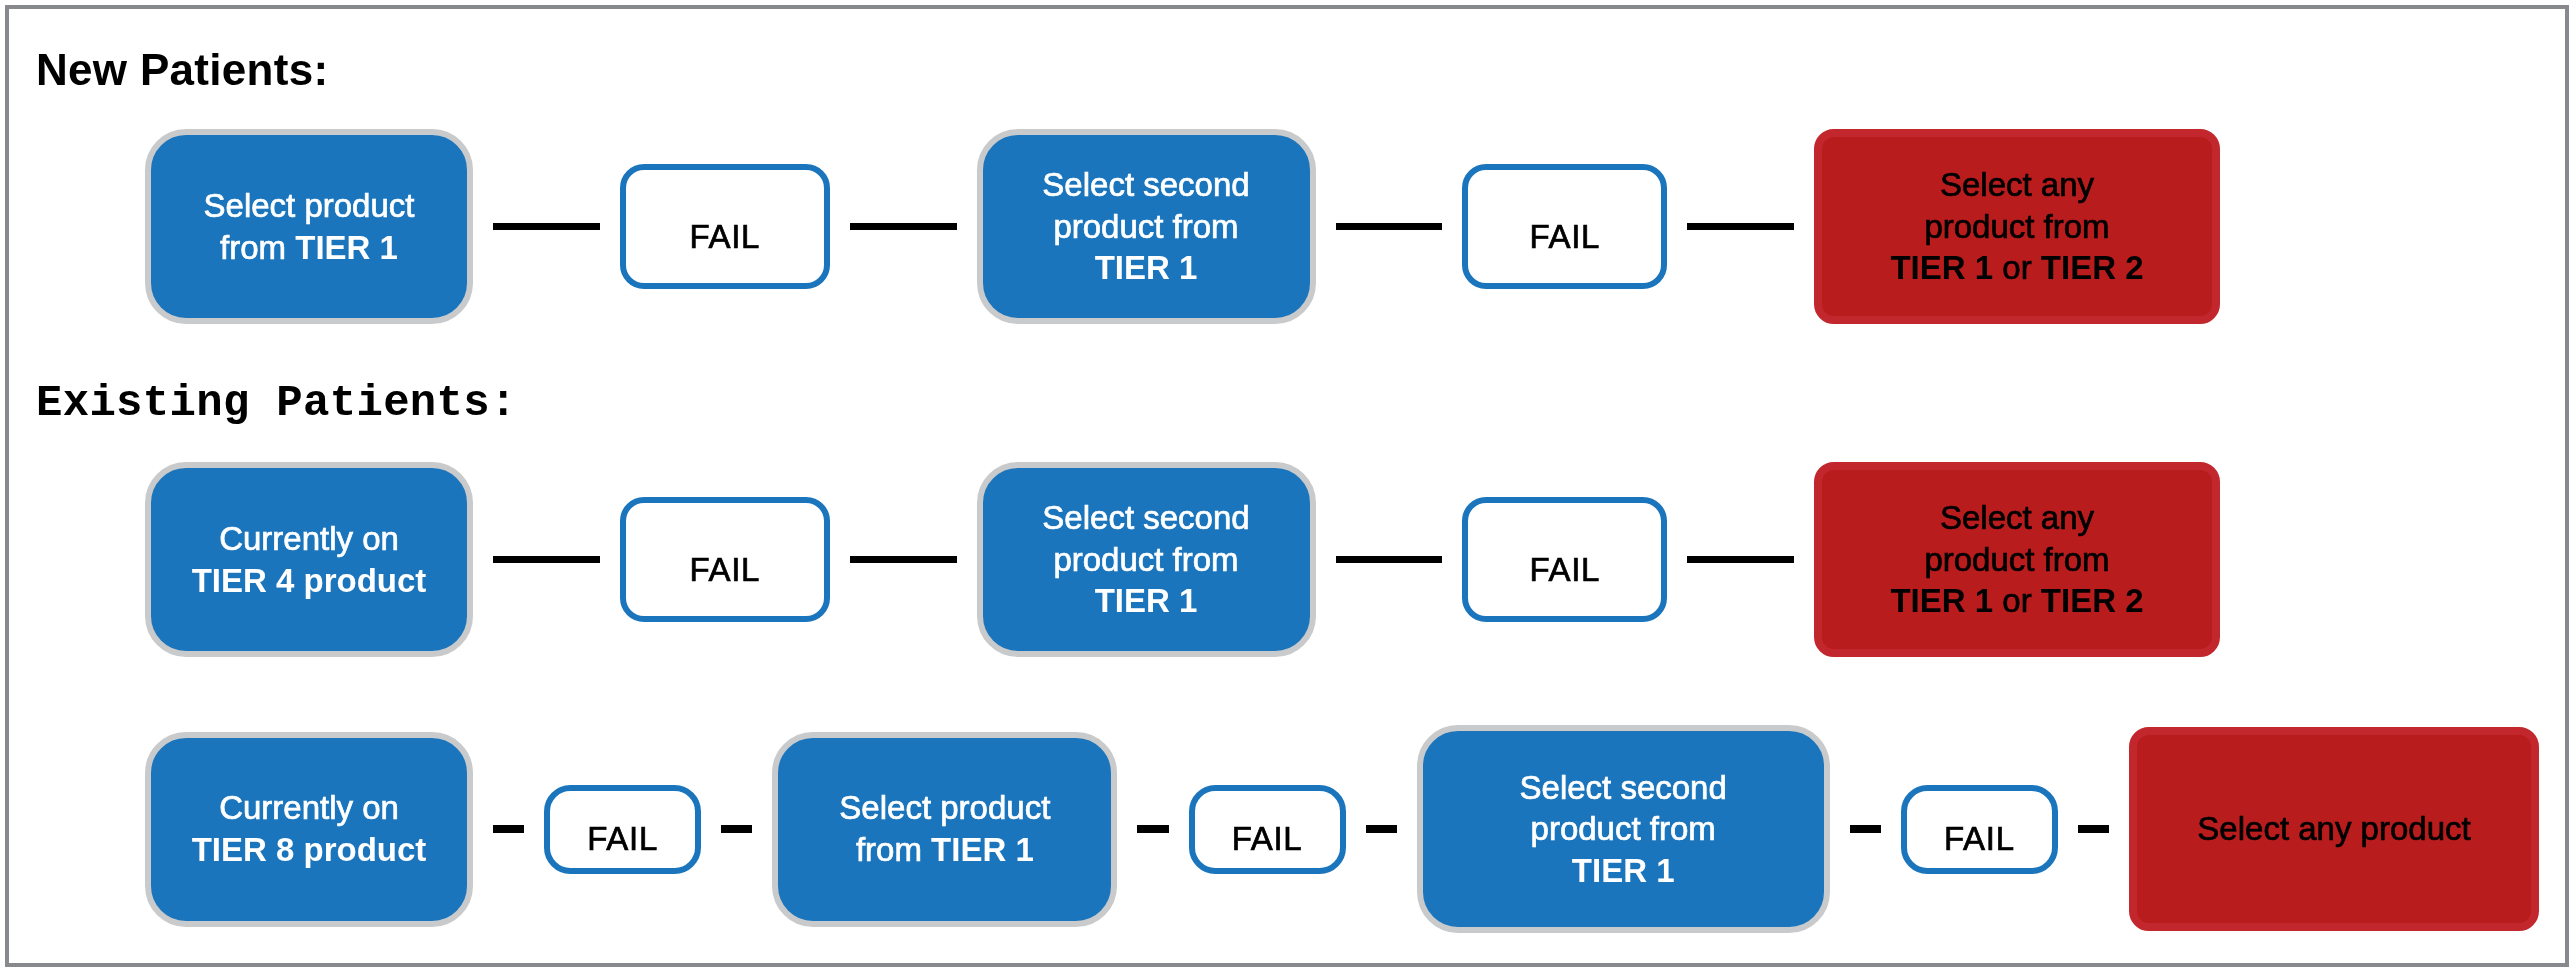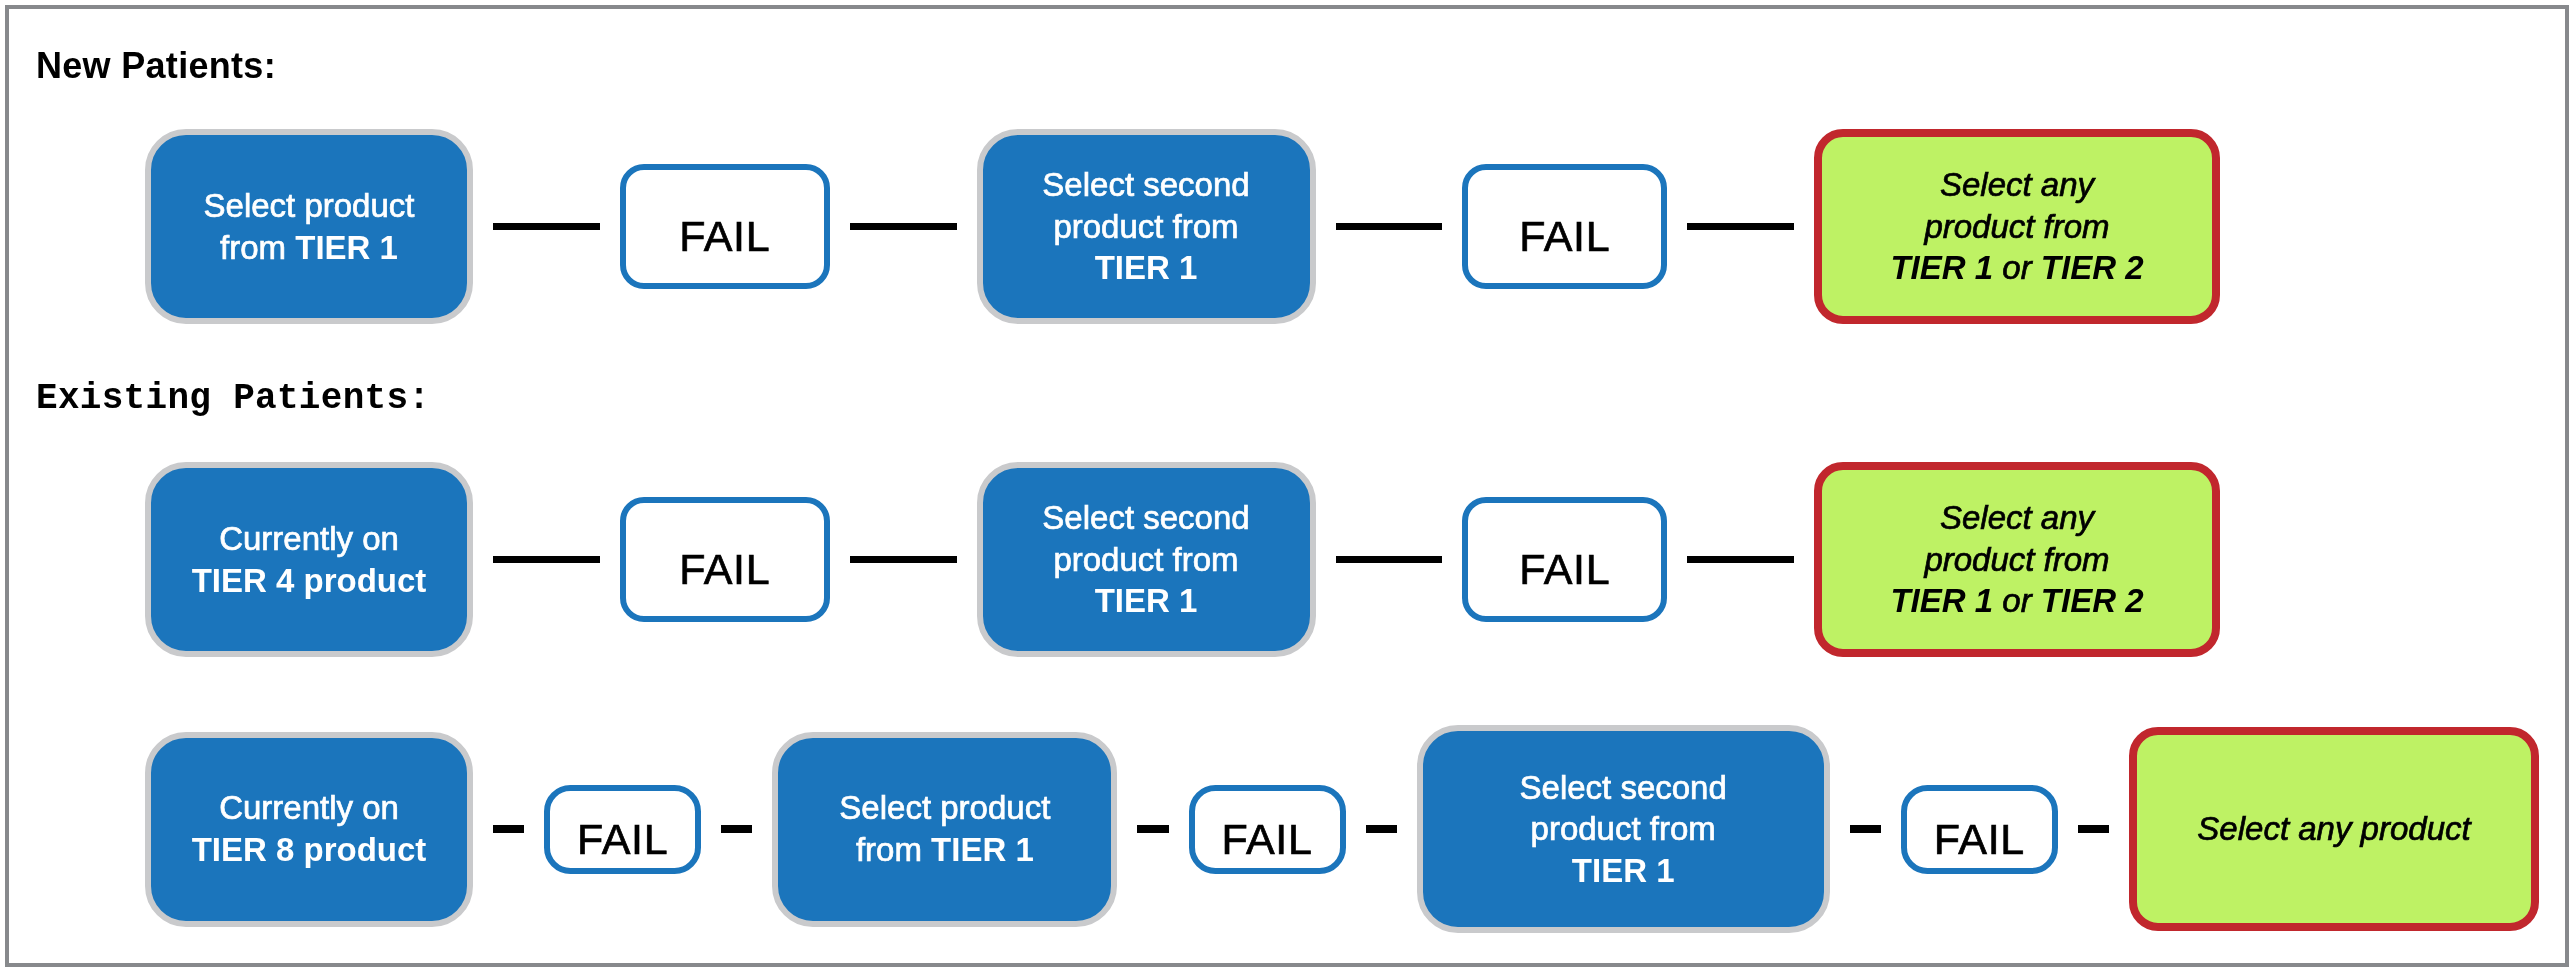--- a/index.html
+++ b/index.html
@@ -21,21 +21,21 @@
     position: absolute;
     left: 5.3px;
     top: 5.3px;
     right: 7.3px;
     bottom: 6.6px;
     border: 4px solid #87898c;
     box-sizing: border-box;
   }
   .section-label {
     position: absolute;
-    font-size: 36px;
+    font-size: 44px;
     font-weight: 600;
     color: #000000;
     letter-spacing: 0.3px;
     white-space: nowrap;
   }
   .flow-row {
     position: absolute;
     display: flex;
     align-items: center;
     gap: 20px;
@@ -62,37 +62,36 @@
   .node.fail {
     background: #ffffff;
     border: 6px solid #1b75bc;
     border-radius: 24px;
     color: #000000;
   }
   .node.fail.small {
     border-radius: 26.4px;
   }
   .node.tan {
-    background: #bef264;
+    background: #b91c1c;
     border: 8px solid #c1272d;
-    border-radius: 29px;
+    border-radius: 20px;
     color: #000000;
-    font-style: italic;
   }
   .node-text {
     font-size: 33px;
     line-height: 1.26;
     font-weight: 400;
     -webkit-text-stroke: 0.7px currentColor;
   }
   .node-text .line {
     white-space: nowrap;
   }
   .fail .node-text {
-    font-size: 43px;
+    font-size: 33px;
     letter-spacing: 0.7px;
     margin-top: 20px;
   }
   .seg.b {
     font-weight: 700;
     -webkit-text-stroke: 0;
   }
 </style>
 </head>
 <body>

